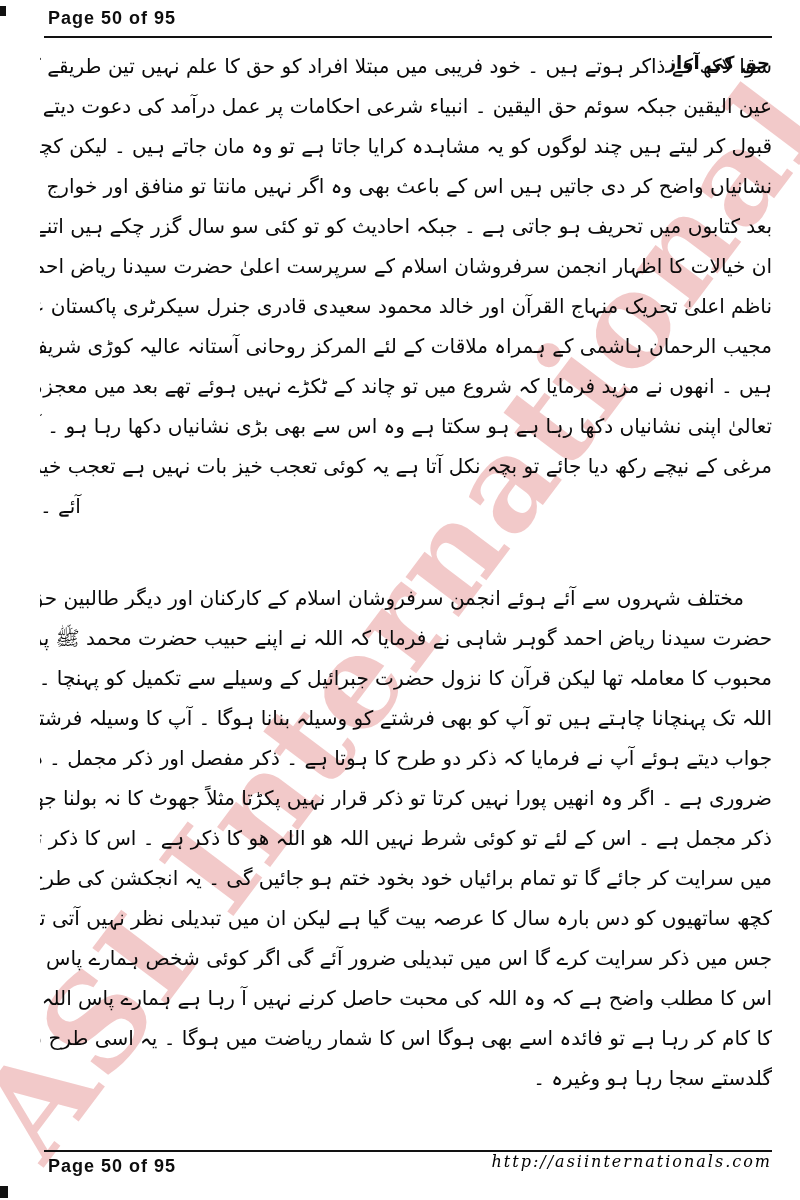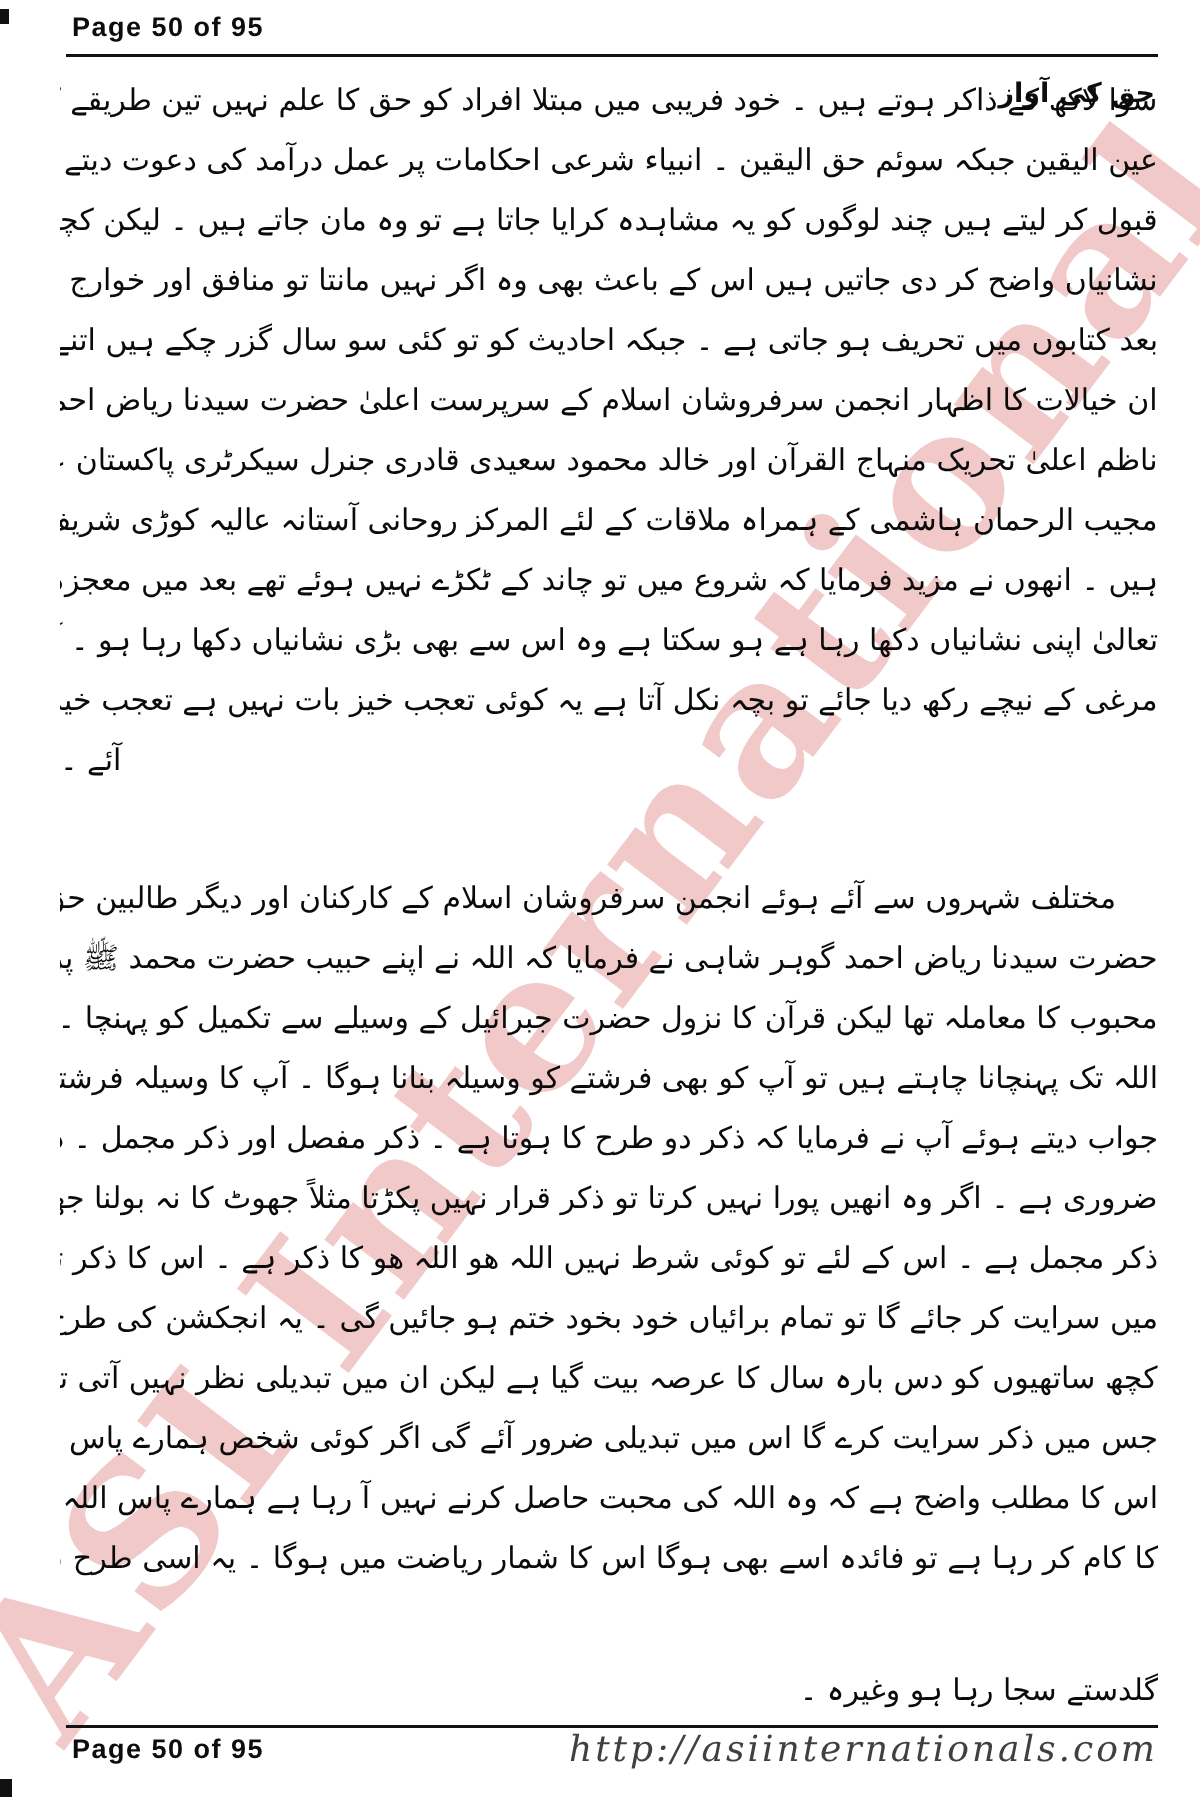--- a/index.html
+++ b/index.html
@@ -62,35 +62,35 @@
   .para-gap{margin-top:52px;}
   .line{
     height:40px;
     line-height:40px;
     text-align:justify;
     text-align-last:justify;
     overflow:hidden;
     white-space:nowrap;
   }
   .line.align-left{text-align-last:left;text-align:center;}
-  .line.align-right{text-align-last:right;margin-top:48px;}
+  .line.align-right{text-align-last:right;}
   .line.indent{padding-right:28px;}
   
   .footer-page-label{
     position:absolute;left:48px;top:1156px;
     font-size:18px;font-weight:bold;color:#0d0d0d;
     letter-spacing:1px;z-index:2;
   }
   .footer-url{
     position:absolute;right:28px;top:1152px;
     font-family:"DejaVu Serif",serif;
     font-style:italic;
-    font-size:24px;
+    font-size:16px;
     letter-spacing:2px;
-    color:#404040;
+    color:#000000;
     text-decoration:none;
     z-index:2;
   }
   
   .artifact{position:absolute;background:#111;z-index:3;}
   .artifact-top{left:0;top:6px;width:6px;height:10px;}
   .artifact-bottom{left:0;top:1186px;width:8px;height:12px;}
 </style>
 </head>
 <body>

